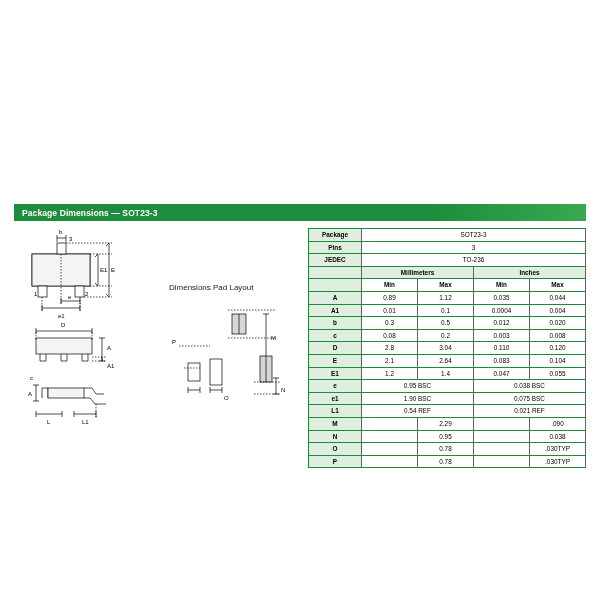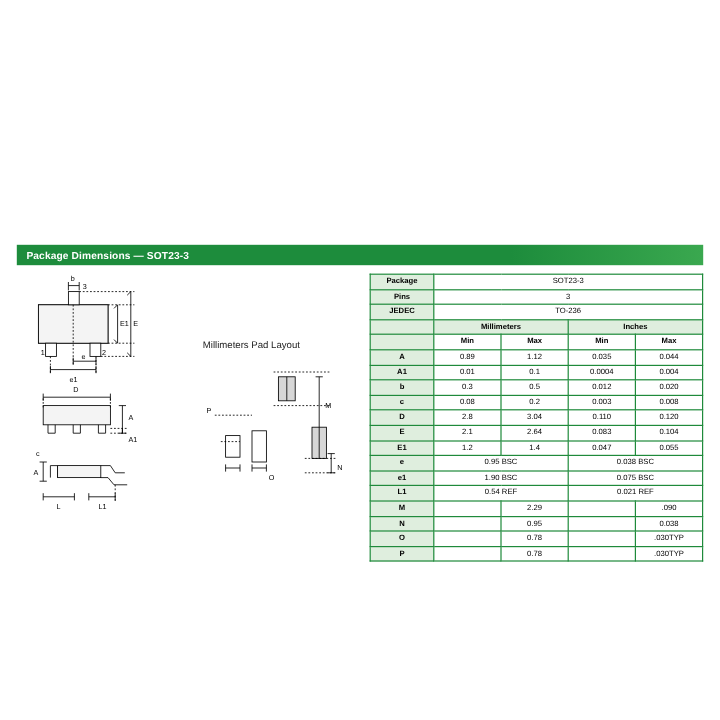--- a/index.html
+++ b/index.html
@@ -101,21 +101,21 @@
 </head>
 <body>
 
 <div class="page">
 
   <div class="header-bar">
     <span class="title">Package Dimensions — SOT23-3</span>
   </div>
 
   <div class="drawings">
-    <span class="pad-layout-label">Millimeters Pad Layout</span>
+    <span class="pad-layout-label">Dimensions Pad Layout</span>
 
     <svg class="draw" width="290" height="240" viewBox="0 0 290 240">
       <g stroke="#000" fill="none" stroke-width="0.7">
 
         <rect x="18" y="26" width="58" height="32" fill="#ffffff"></rect>
 
         <rect x="18" y="26" width="58" height="32" fill="#f4f4f4" stroke="#000"></rect>
 
         <rect x="24" y="58" width="9" height="11" fill="#ffffff"></rect>
 

